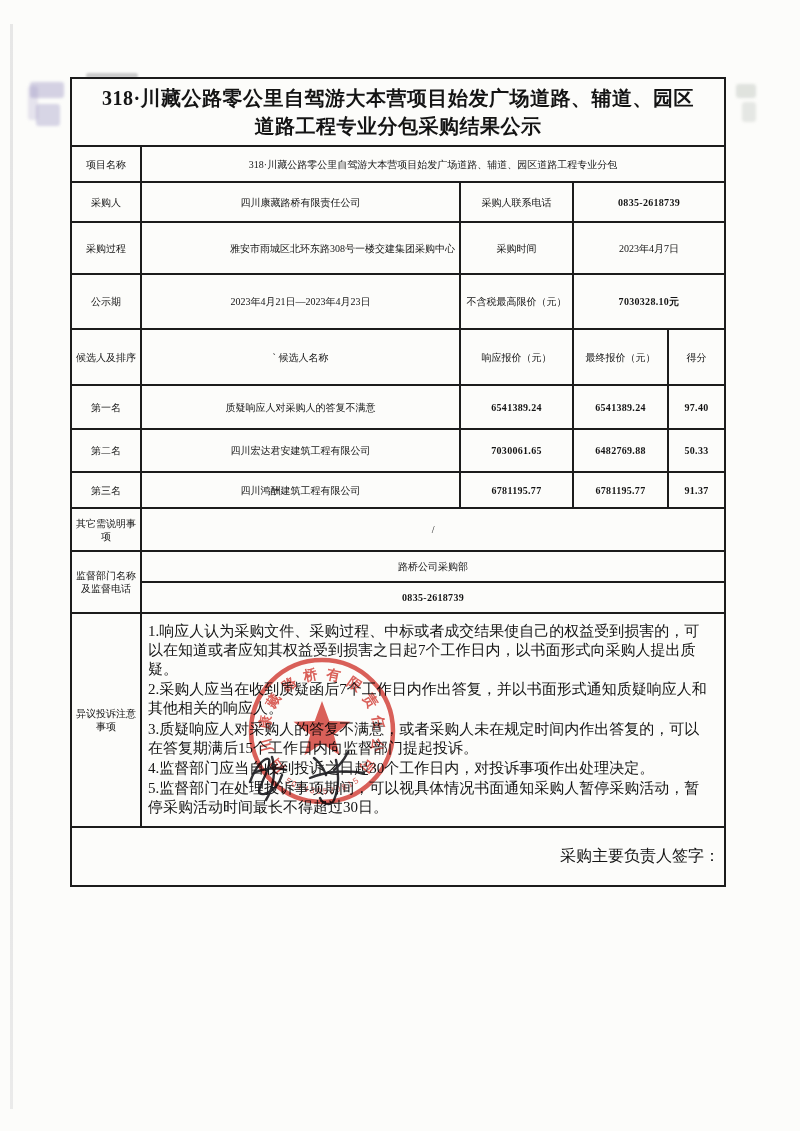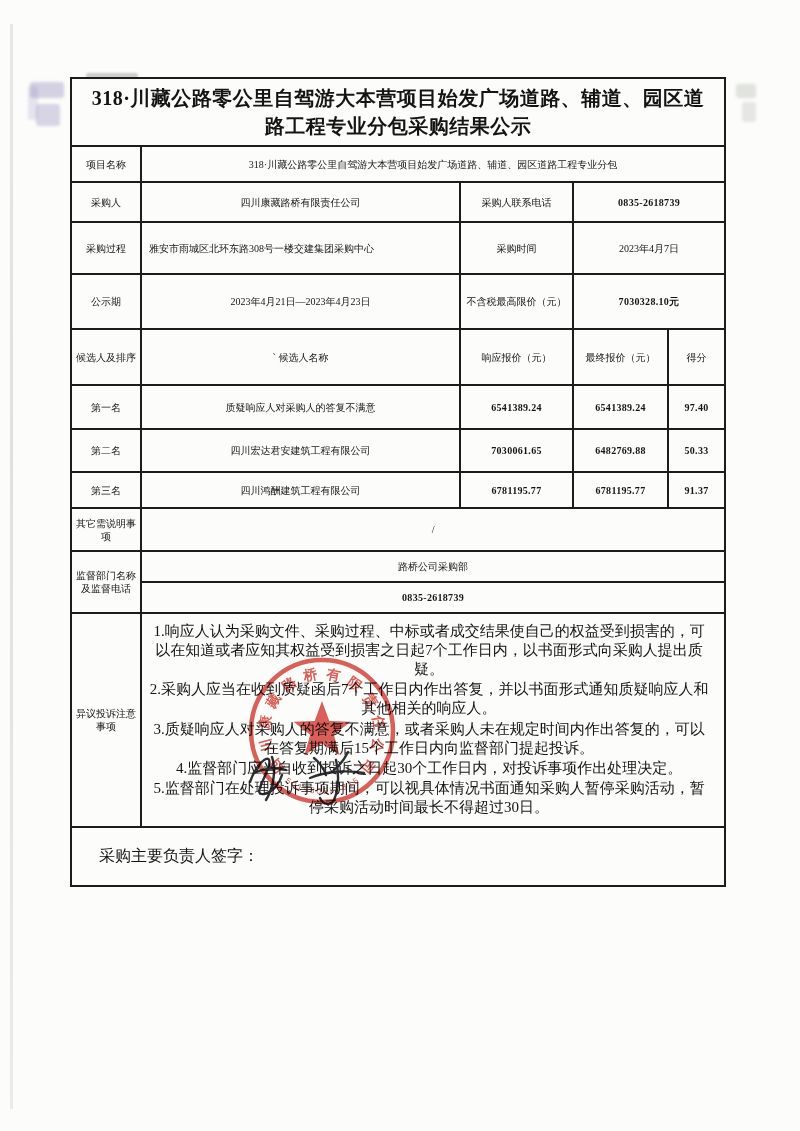--- a/index.html
+++ b/index.html
@@ -21,26 +21,26 @@
     background:transparent;
   }
   td{
     border:2px solid #1c1c1c;
     text-align:center;vertical-align:middle;
     font-size:10px;line-height:1.3;
     padding:2px 4px;
     word-break:break-all;
   }
   td.title-cell{
-    font-size:20px;font-weight:bold;line-height:1.4;padding:4px 14px;
+    font-size:20px;font-weight:bold;line-height:1.4;padding:4px 24px;
     letter-spacing:.5px;
   }
-  td.left{text-align:left;padding-left:7px;margin-left:16px;}
+  td.left{text-align:right;padding-left:7px;margin-left:16px;}
   td.notice-cell{font-size:15px;line-height:1.27;padding:4px 6px 4px 6px;}
-  .notice-cell p{margin:0 8px 1px 0;text-align:center;}
+  .notice-cell p{margin:0 8px 1px 0;text-align:left;}
   td.sign-cell{font-size:16px;padding-left:27px;}
   .num{letter-spacing:.3px;font-weight:bold;}
   
   .stamp{
     position:absolute;left:244px;top:653px;width:156px;height:156px;
     mix-blend-mode:multiply;opacity:.84;pointer-events:none;
   }
   .stamp-char{font-size:14px;font-weight:bold;fill:#d5423b;text-anchor:middle;dominant-baseline:central;font-family:"Liberation Serif",serif;}
   .stamp-digit{font-size:8.5px;fill:#d5423b;text-anchor:middle;dominant-baseline:central;font-family:"Liberation Sans",sans-serif;}
   

